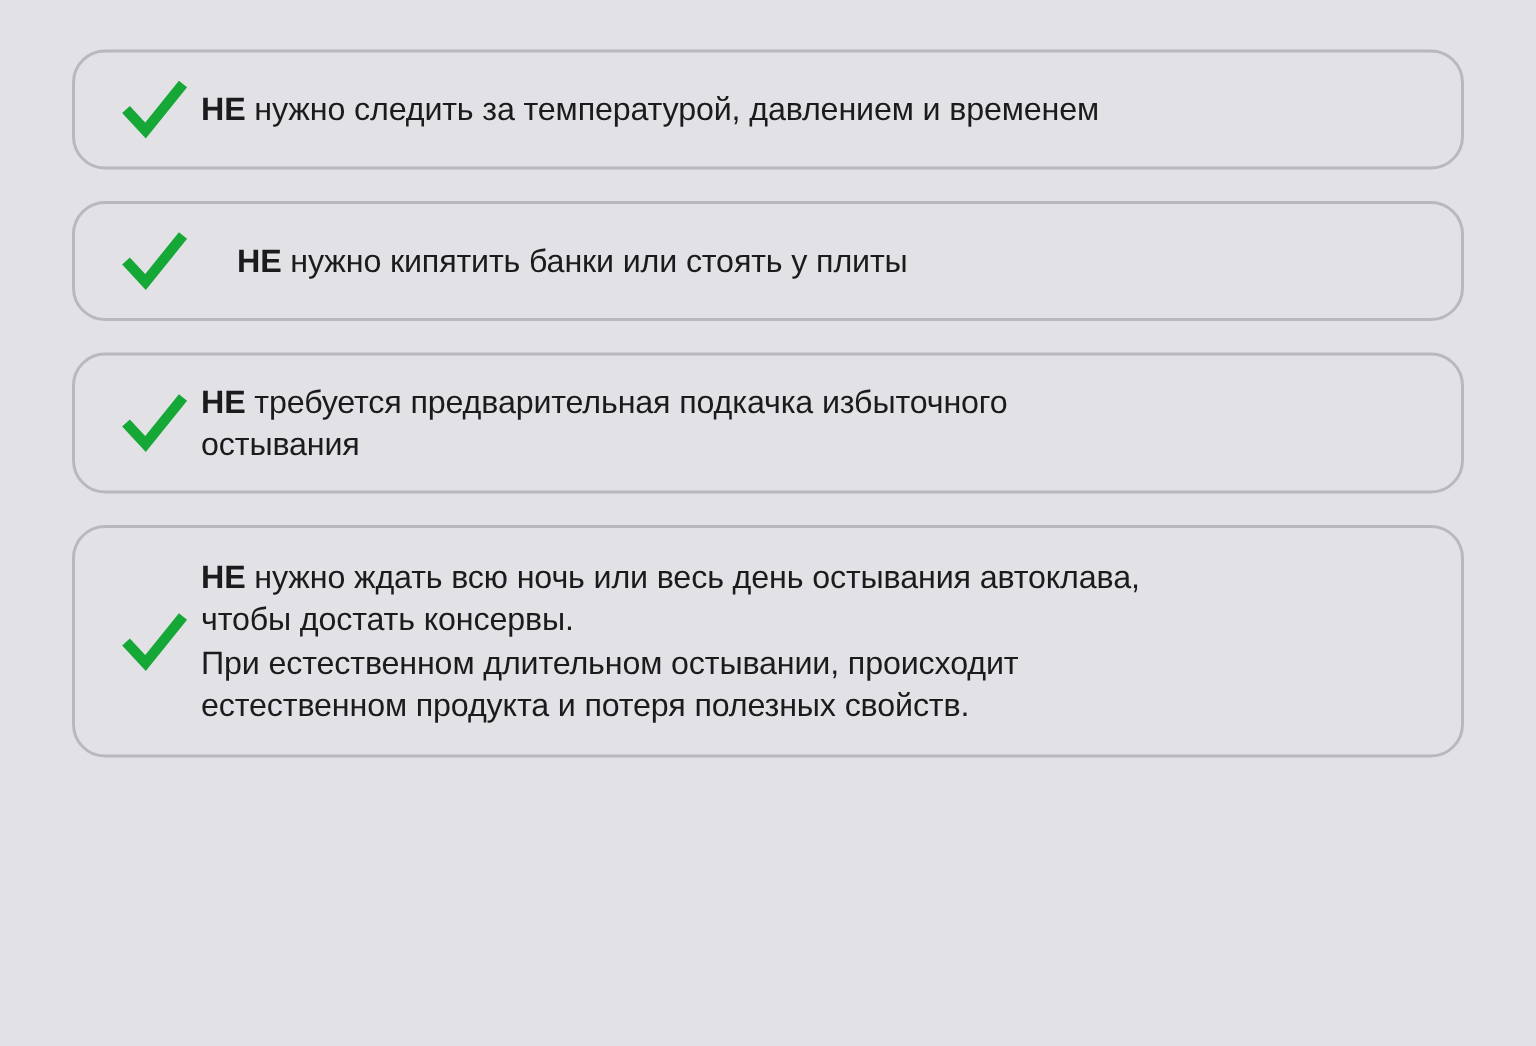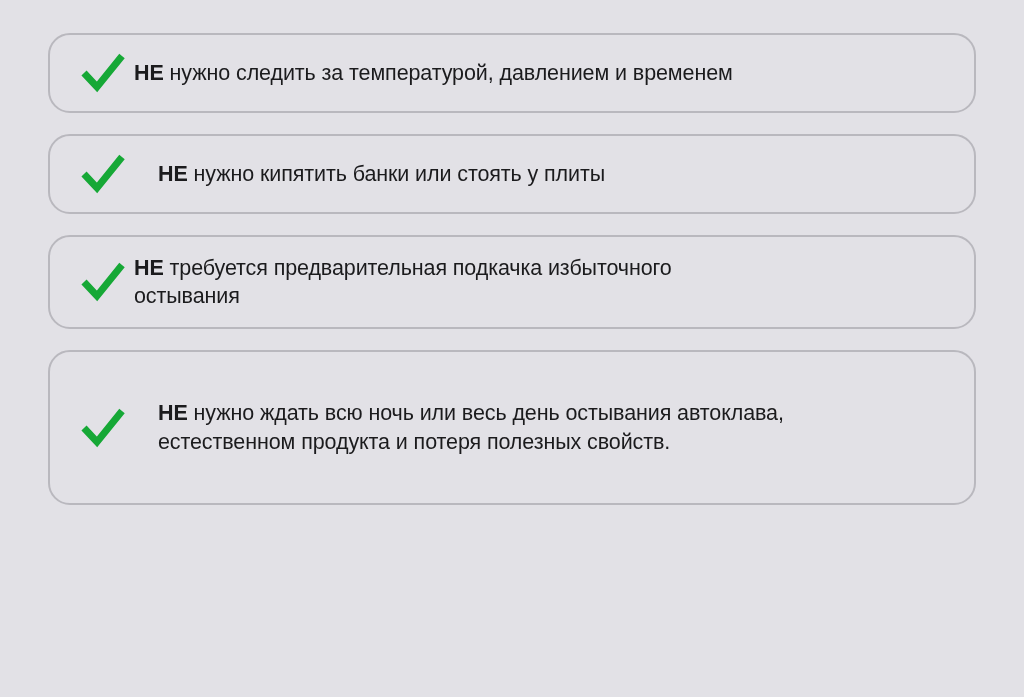--- a/index.html
+++ b/index.html
@@ -29,21 +29,21 @@
     background: transparent;
     display: flex;
     align-items: center;
     padding: 10px 26px 10px 22px;
     margin-bottom: 21px;
   }
   .benefit-card.card-1 { min-height: 80px; }
   .benefit-card.card-2 { min-height: 80px; gap: 24px; }
   .benefit-card.card-3 { min-height: 94px; }
   .benefit-card.card-4 { min-height: 94px; }
-  .benefit-card.card-5 { min-height: 155px; margin-bottom: 0; gap: 24px; }
+  .benefit-card.card-5 { min-height: 155px; margin-bottom: 0; }
 
   .check-icon {
     flex: 0 0 auto;
     width: 62px;
     display: flex;
     align-items: center;
     justify-content: center;
   }
   .check-icon svg {
     display: block;
@@ -103,17 +103,19 @@
 
 
   <div class="benefit-card card-5">
     <span class="check-icon">
       <svg width="44" height="40" viewBox="0 0 44 40" aria-hidden="true">
         <path d="M3 20 L16 34 L41 3" fill="none" stroke="#16a836" stroke-width="7" stroke-linecap="butt" stroke-linejoin="miter"></path>
       </svg>
     </span>
     <div class="benefit-text">
       <span class="line"><span class="strong">НЕ</span><span> нужно ждать всю ночь или весь день остывания автоклава,</span></span>
+      <span class="line">чтобы достать консервы.</span>
+      <span class="line">При естественном длительном остывании, происходит</span>
       <span class="line">естественном продукта и потеря полезных свойств.</span>
     </div>
   </div>
 
 </div>
 
 </body></html>

